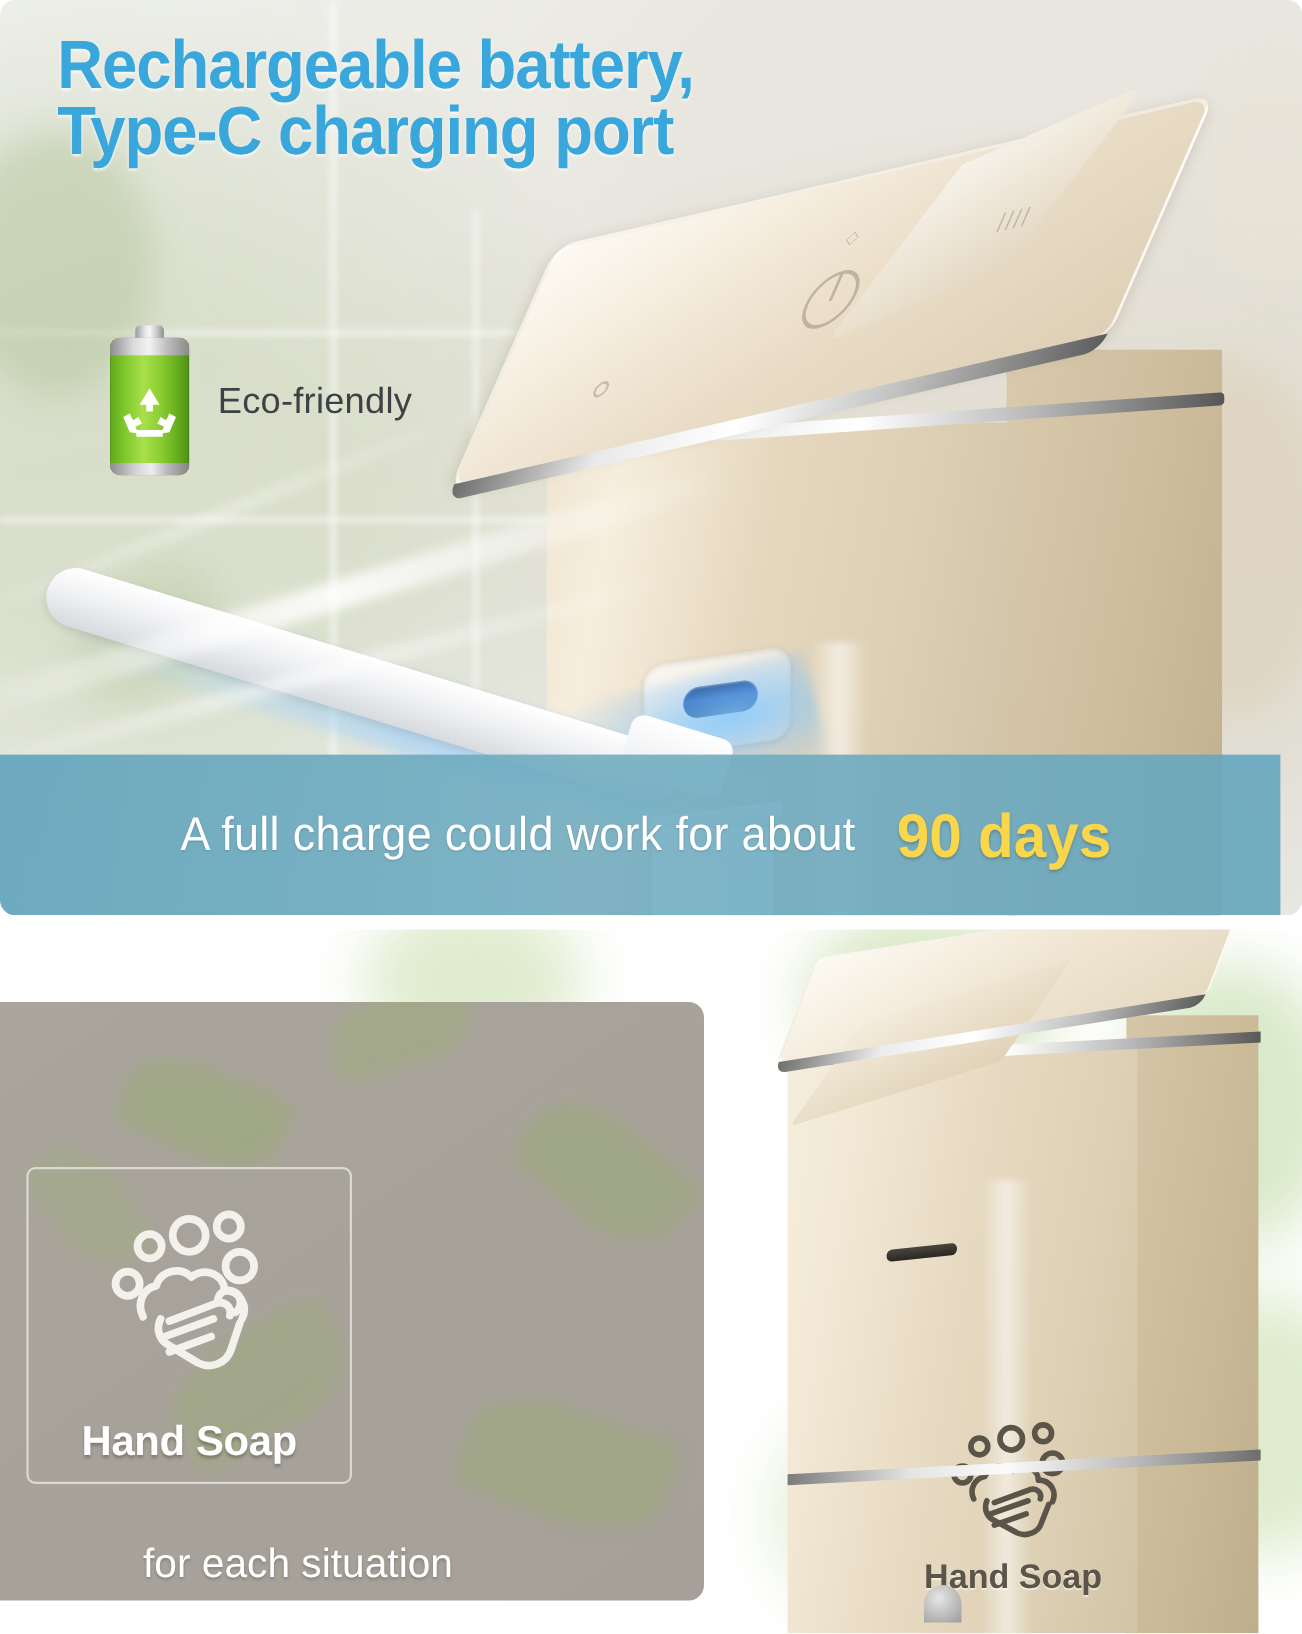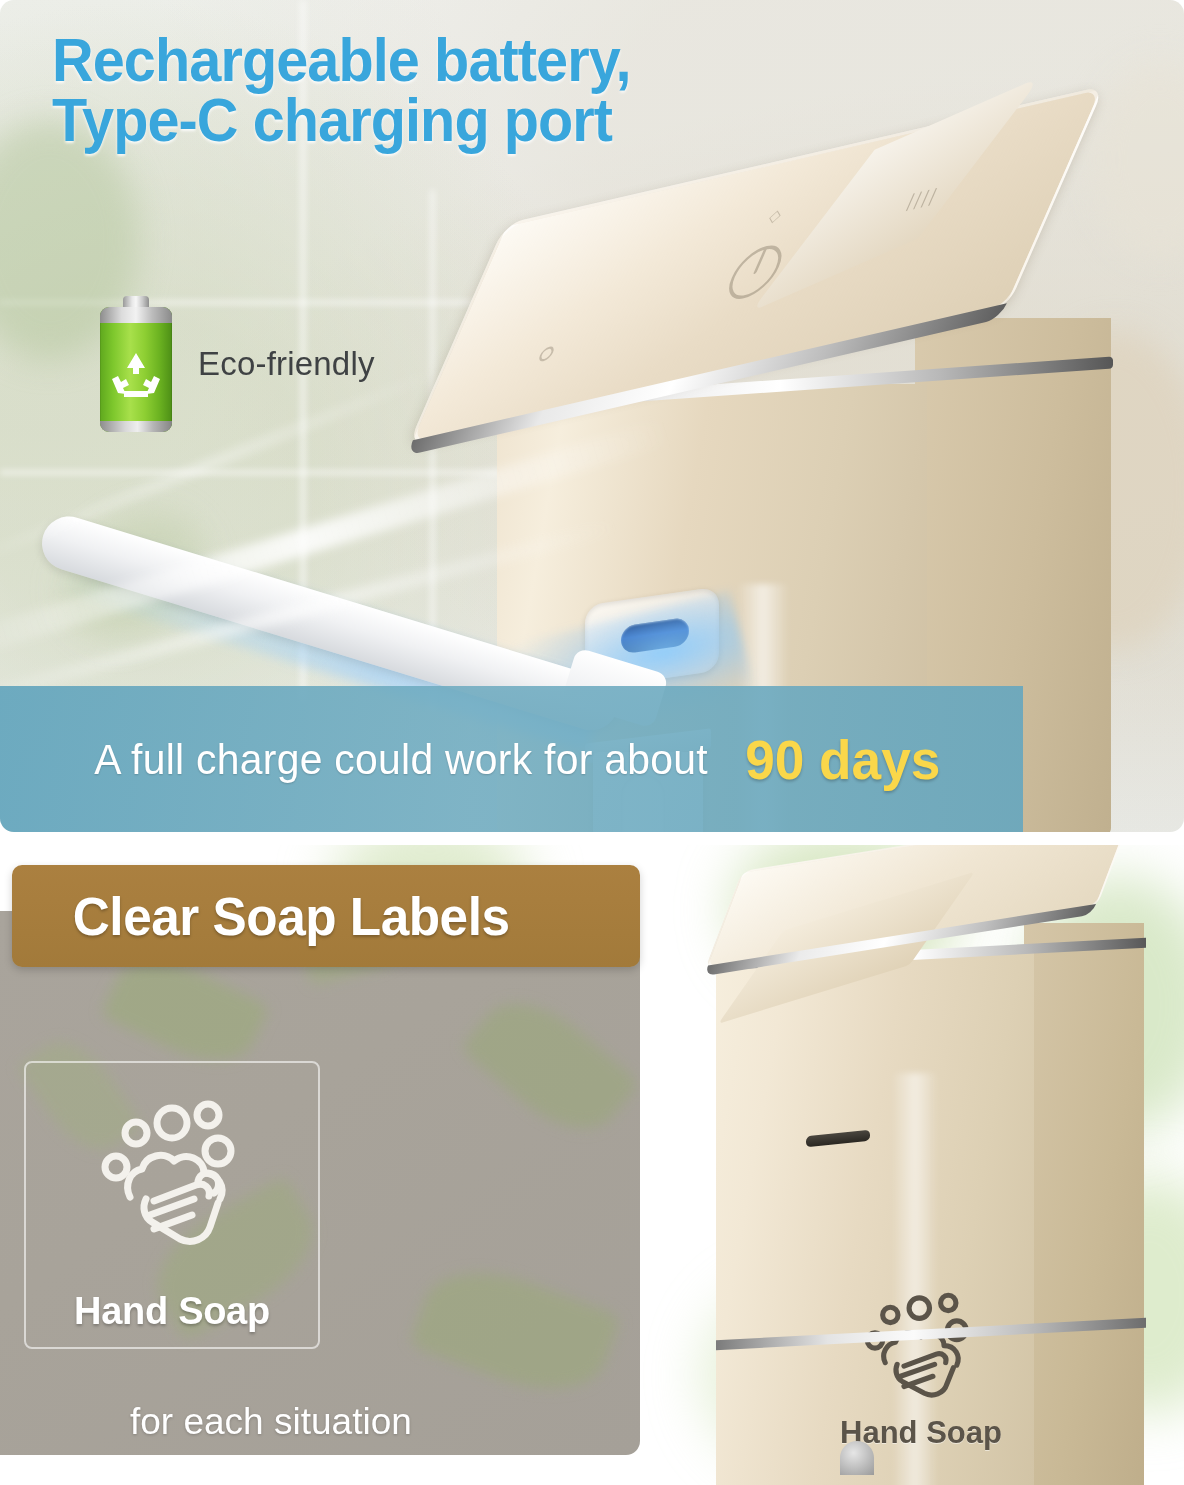--- a/index.html
+++ b/index.html
@@ -164,21 +164,21 @@
     border-radius:22px; background:#ffffff; box-shadow:inset 0 0 4px rgba(0,0,0,.12);
   }
   .bracket-lip{
     position:absolute; left:88px; top:352px; width:126px; height:20px;
     background:linear-gradient(180deg,#ffffff,#e8e8e6); border-radius:3px;
     transform:skewY(-7deg);
   }
 
   
   .banner{
-    position:absolute; left:0; top:686px; width:1023px; height:146px;
+    position:absolute; left:0; top:686px; width:1164px; height:146px;
     background:linear-gradient(90deg, rgba(99,165,189,.92) 0%, rgba(112,172,193,.88) 46%, rgba(104,167,190,.92) 100%);
     display:flex; align-items:center; justify-content:center; gap:0;
   }
   .banner-text{
     font-size:43px; color:#ffffff; letter-spacing:.3px; text-shadow:0 1px 2px rgba(0,0,0,.18);
     transform:scaleX(.95);
   }
   .banner-accent{
     font-size:56px; font-weight:bold; color:#fad74a; margin-left:16px;
     text-shadow:0 2px 3px rgba(0,0,0,.22); transform:scaleX(.95);
@@ -405,23 +405,20 @@
         <div class="cap-txt">Hand Soap</div>
       </div>
 
     </div>
 
     <div class="pick-text">
       <div>for each situation</div>
     </div>
   </div>
 
-  <div class="brown-banner">
-    <span>Clear Soap Labels</span>
-  </div>
 
   <div class="disp-bot">
     <div class="db-side"></div>
     <div class="db-front">
       <div class="db-gloss"></div>
       <div class="db-slot"></div>
       <div class="db-label">
         <svg width="150" height="120" viewBox="0 0 176 140">
           <g fill="none" stroke="#5b5449" stroke-width="6" stroke-linecap="round" stroke-linejoin="round">
             <circle cx="52" cy="30" r="9"></circle>

